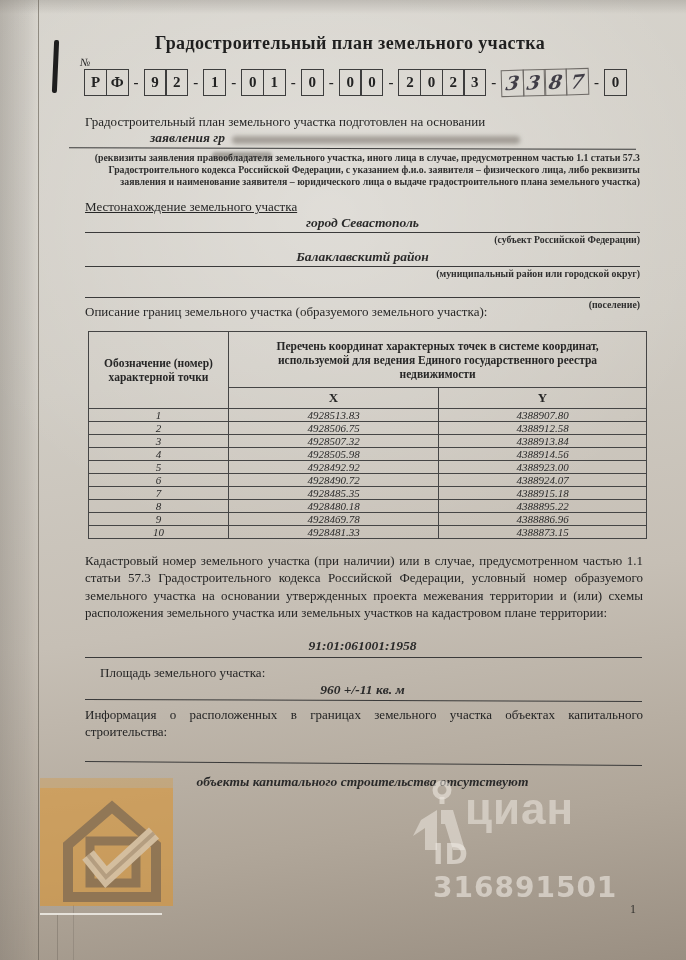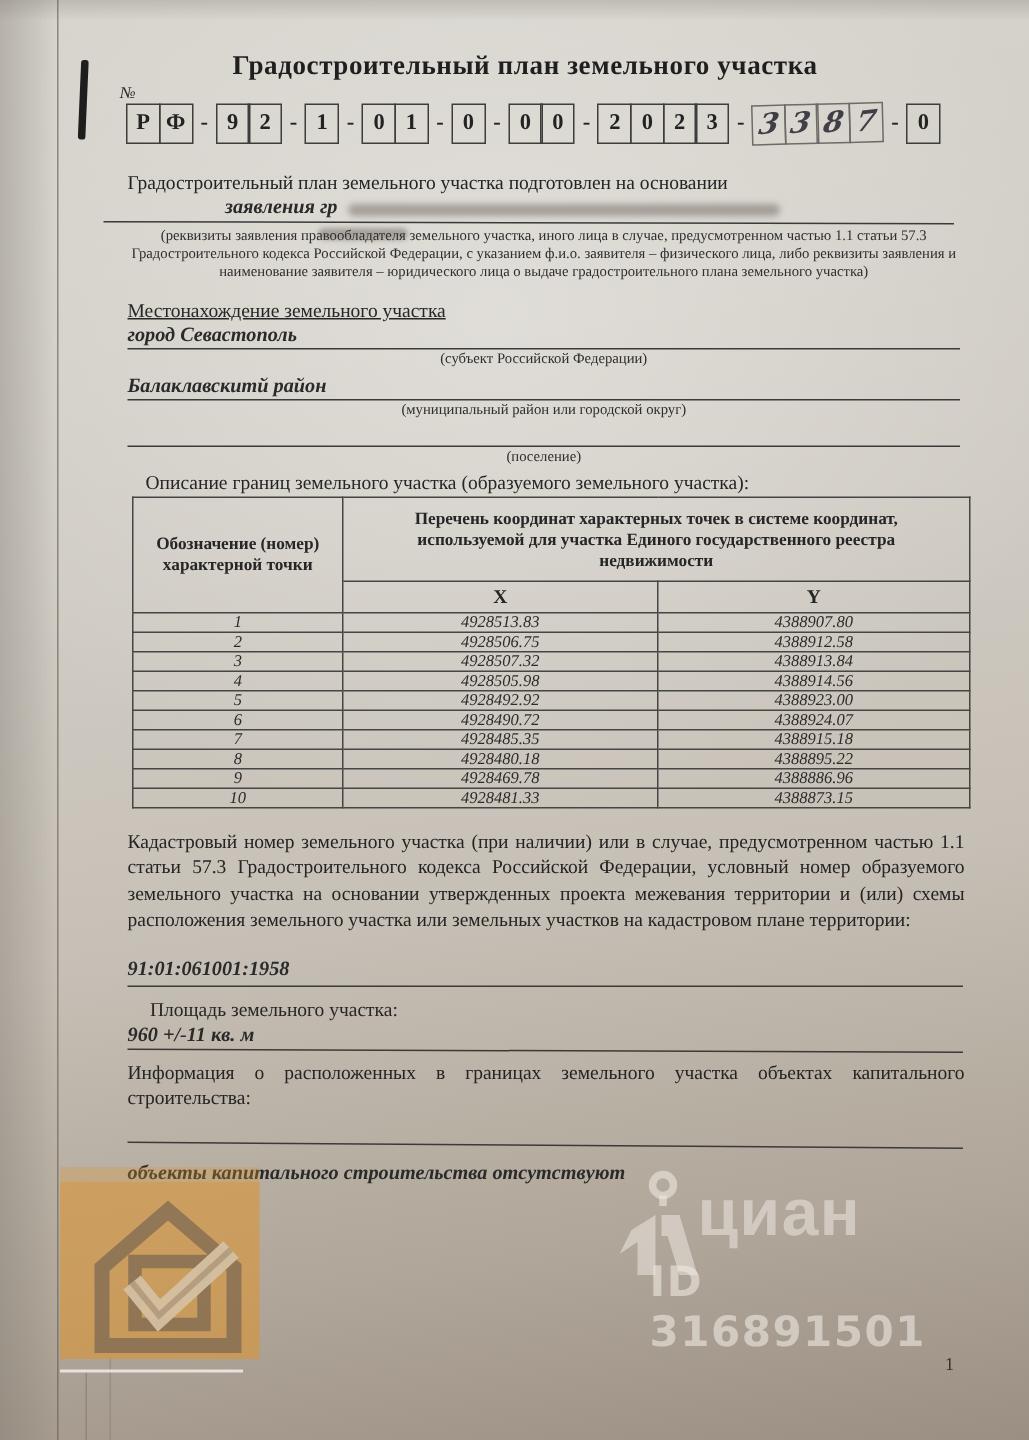--- a/index.html
+++ b/index.html
@@ -53,32 +53,32 @@
 
   .rule { position:absolute; height:1px; background:#3a3a3a; }
   .rule-basis      { left:69px;  top:148px; width:567px; transform:rotate(.15deg); }
   .rule-subject    { left:85px;  top:232px; width:555px; }
   .rule-district   { left:85px;  top:266px; width:555px; }
   .rule-settlement { left:85px;  top:297px; width:555px; }
   .rule-cadastral  { left:85px;  top:657px; width:557px; }
   .rule-area       { left:85px;  top:700px; width:557px; transform:rotate(.2deg); }
   .rule-objects    { left:85px;  top:763px; width:557px; transform:rotate(.4deg); }
 
-  .caption { position:absolute; text-align:center; font-size:9.8px; line-height:12px; color:#2e2e2e; }
+  .caption { position:absolute; text-align:right; font-size:9.8px; line-height:12px; color:#2e2e2e;font-weight:bold; }
   .cap-basis      { left:85px; top:152px; width:555px; }
   .cap-subject    { left:85px; top:234px; width:555px; }
   .cap-district   { left:85px; top:268px; width:555px; }
   .cap-settlement { left:85px; top:299px; width:555px; }
 
   .section-label { position:absolute; left:85px; font-size:13px; }
   .loc-label      { top:199px;text-decoration:underline; }
-  .borders-label  { top:314px;margin-left:12px; }
+  .borders-label  { top:304px; }
   .area-label     { top:665px;margin-left:15px; }
 
-  .centered-value { position:absolute; left:85px; width:555px; text-align:left; }
+  .centered-value { position:absolute; left:85px; width:555px; text-align:center; }
   .v-subject    { top:215px; }
   .v-district   { top:249px; }
   .v-settlement { top:280px; }
   .v-cadastral  { top:638px; }
   .v-area       { top:682px; }
   .v-objects    { top:774px; }
 
   table.coords { position:absolute; left:88px; top:331px; width:558px;
                  border-collapse:collapse; table-layout:fixed; }
   table.coords th, table.coords td { border:1.2px solid #454545; text-align:center; vertical-align:middle; }
@@ -206,21 +206,21 @@
 
   <table class="coords">
     <colgroup>
         <col class="c1">
         <col class="c2">
         <col class="c3">
       </colgroup>
     <thead>
       <tr>
         <th class="pt-head" rowspan="2">Обозначение (номер) характерной точки</th>
-        <th class="coord-head" colspan="2">Перечень координат характерных точек в системе координат, используемой для участка Единого государственного реестра недвижимости</th>
+        <th class="coord-head" colspan="2">Перечень координат характерных точек в системе координат, используемой для ведения Единого государственного реестра недвижимости</th>
       </tr>
       <tr>
         <th class="xy-head">X</th>
         <th class="xy-head">Y</th>
       </tr>
     </thead>
     <tbody id="coords-body">
         <tr>
           <td>1</td>
           <td>4928513.83</td>

